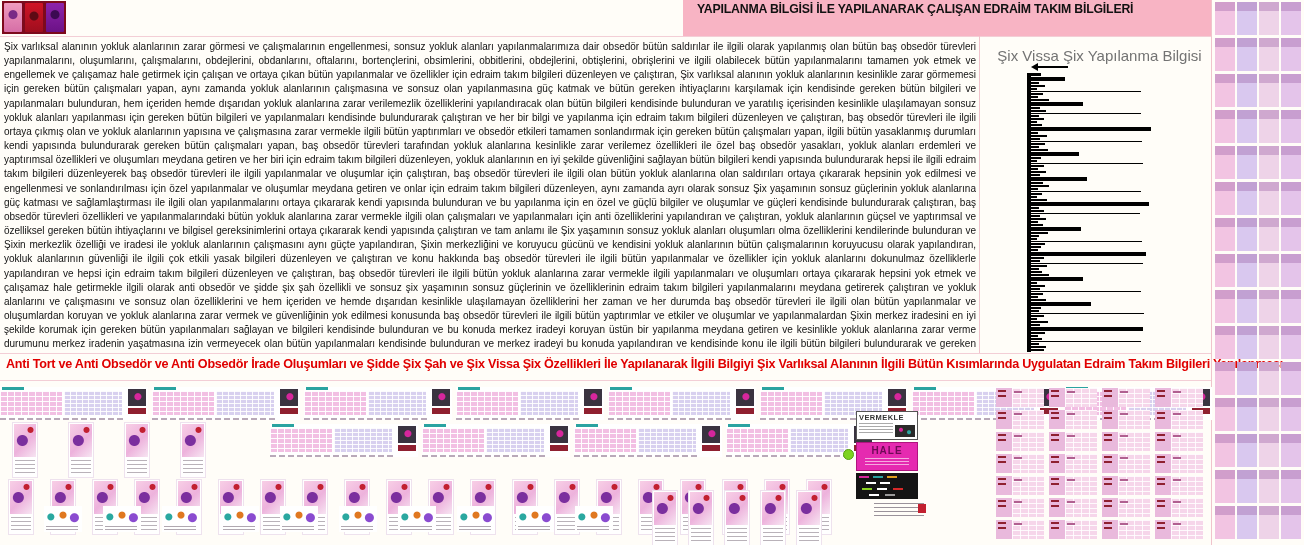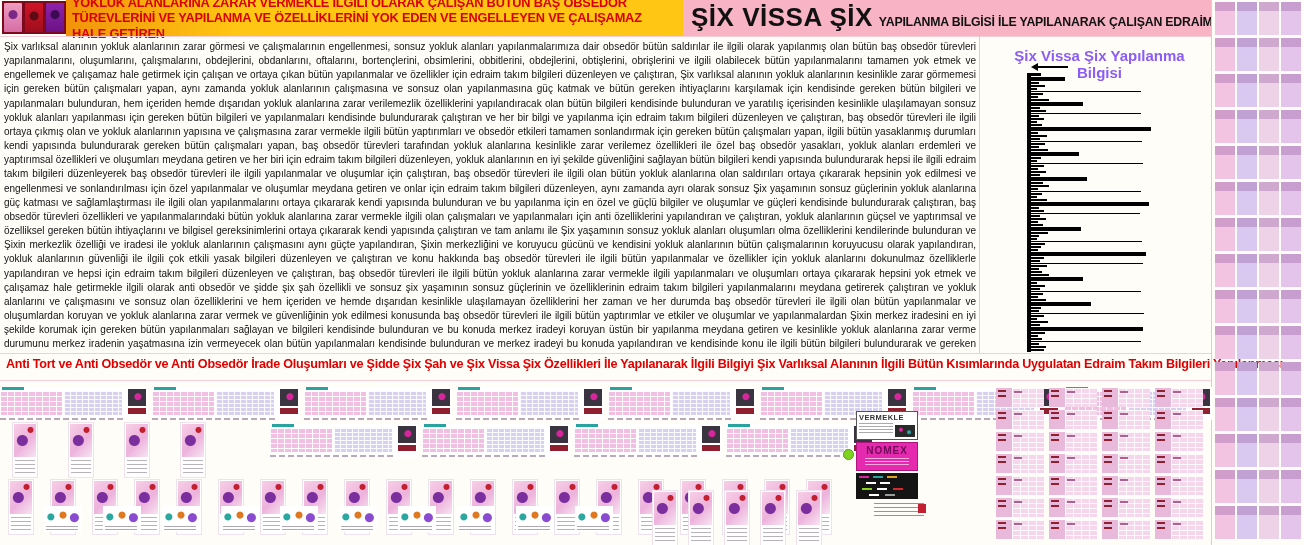--- a/index.html
+++ b/index.html
@@ -21,21 +21,21 @@
   #brand-sub{font-size:12.3px;font-weight:bold;color:#111;margin-left:6px;letter-spacing:-0.2px;}
 
   
   .vline{position:absolute;width:1px;background:#f0c3cc;}
   .hline{position:absolute;height:1px;background:#f3ced6;}
 
   
   #body-text{position:absolute;left:4px;top:40px;width:972px;height:312px;font-size:10px;line-height:14.15px;color:#111;text-align:justify;overflow:hidden;}
 
   
-  #chart-title{position:absolute;left:992px;top:47px;width:215px;font-size:15px;font-weight:bold;color:#8b5cf6;text-align:center;}
+  #chart-title{position:absolute;left:992px;top:47px;width:215px;font-size:15px;font-weight:normal;color:#737373;text-align:center;}
   #arrow-icon{position:absolute;left:1034px;top:66px;width:34px;height:2px;background:#000;}
   #arrow-icon::before{content:"";position:absolute;left:-7px;top:-3px;border:4px solid transparent;border-right:7px solid #000;}
   #bars{position:absolute;left:1027px;top:73px;width:150px;height:279px;overflow:hidden;border-left:4px solid #000;}
   .bar{background:#000;margin-bottom:1px;}
 
   
   #bottom-banner{position:absolute;left:6px;top:357px;width:1295px;font-size:12.6px;font-weight:bold;color:#e00000;white-space:nowrap;letter-spacing:-0.25px;}
 
   
   .cal{position:absolute;width:148px;height:33px;background:#fff;}
@@ -98,26 +98,22 @@
 <body>
 
 <div id="page">
 
   <div id="logo">
     <div class="logo-panel p1"></div>
     <div class="logo-panel p2"></div>
     <div class="logo-panel p3"></div>
   </div>
 
-  <div id="header-band">
-    <div id="header-title">YOKLUK ALANLARINA ZARAR VERMEKLE İLGİLİ OLARAK ÇALIŞAN BÜTÜN BAŞ OBSEDÖR TÜREVLERİNİ VE YAPILANMA VE ÖZELLİKLERİNİ YOK EDEN VE ENGELLEYEN VE ÇALIŞAMAZ HALE GETİREN</div>
-  </div>
 
   <div id="brand-band">
-    <span id="brand-main">ŞİX VİSSA ŞİX</span>
     <span id="brand-sub">YAPILANMA BİLGİSİ İLE YAPILANARAK ÇALIŞAN EDRAİM TAKIM BİLGİLERİ</span>
   </div>
 
   <div class="hline" style="left:0;top:36px;width:1212px;"></div>
   <div class="vline" style="left:979px;top:36px;height:317px;"></div>
   <div class="vline" style="left:1211px;top:0;height:545px;"></div>
   <div class="hline" style="left:0;top:353px;width:1211px;"></div>
   <div class="hline" style="left:0;top:380px;width:1211px;"></div>
 
   <div id="body-text">Şix varlıksal alanının yokluk alanlarının zarar görmesi ve çalışmalarının engellenmesi, sonsuz yokluk alanları yapılanmalarımıza dair obsedör bütün saldırılar ile ilgili olarak yapılanmış olan bütün baş obsedör türevleri yapılanmalarını, oluşumlarını, çalışmalarını, obdejlerini, obdanlarını, oftalarını, bortençlerini, obsimlerini, obbitlerini, obdejlerini, obtişlerini, obrişlerini ve ilgili olabilecek bütün yapılanmalarını tamamen yok etmek ve engellemek ve çalışamaz hale getirmek için çalışan ve ortaya çıkan bütün yapılanmalar ve özellikler için edraim takım bilgileri düzenleyen ve çalıştıran, Şix varlıksal alanının yokluk alanlarının kesinlikle zarar görmemesi için gereken bütün çalışmaları yapan, aynı zamanda yokluk alanlarının çalışmasına ve sonsuz olan yapılanmasına güç katmak ve bütün gereken ihtiyaçlarını karşılamak için kendisinde gereken bütün bilgileri ve yapılanmaları bulunduran, hem içeriden hemde dışarıdan yokluk alanlarına zarar verilemezlik özelliklerini yapılandıracak olan bütün bilgileri kendisinde bulunduran ve yaratılış içerisinden kesinlikle ulaşılamayan sonsuz yokluk alanları yapılanması için gereken bütün bilgileri ve yapılanmaları kendisinde bulundurarak çalıştıran ve her bir bilgi ve yapılanma için edraim takım bilgileri düzenleyen ve çalıştıran, baş obsedör türevleri ile ilgili ortaya çıkmış olan ve yokluk alanlarının yapısına ve çalışmasına zarar vermekle ilgili bütün yaptırımları ve obsedör etkileri tamamen sonlandırmak için gereken bütün çalışmaları yapan, ilgili bütün yasaklanmış durumları kendi yapısında bulundurarak gereken bütün çalışmaları yapan, baş obsedör türevleri tarafından yokluk alanlarına kesinlikle zarar verilemez özellikleri ile özel baş obsedör yasakları, yokluk alanları erdemleri ve yaptırımsal özellikleri ve oluşumları meydana getiren ve her biri için edraim takım bilgileri düzenleyen, yokluk alanlarının en iyi şekilde güvenliğini sağlayan bütün bilgileri kendi yapısında bulundurarak hepsi ile ilgili edraim takım bilgileri düzenleyerek baş obsedör türevleri ile ilgili yapılanmalar ve oluşumlar için çalıştıran, baş obsedör türevleri ile ilgili olan bütün yokluk alanlarına olan saldırıları ortaya çıkararak hepsinin yok edilmesi ve engellenmesi ve sonlandırılması için özel yapılanmalar ve oluşumlar meydana getiren ve onlar için edraim takım bilgileri düzenleyen, aynı zamanda ayrı olarak sonsuz Şix yaşamının sonsuz güçlerinin yokluk alanlarına güç katması ve sağlamlaştırması ile ilgili olan yapılanmalarını ortaya çıkararak kendi yapısında bulunduran ve bu yapılanma için en özel ve güçlü bilgiler ve oluşumlar ve güçleri kendisinde bulundurarak çalıştıran, baş obsedör türevleri özellikleri ve yapılanmalarındaki bütün yokluk alanlarına zarar vermekle ilgili olan çalışmaları ve yapılanmaları için anti özelliklerini yapılandıran ve çalıştıran, yokluk alanlarının güçsel ve yaptırımsal ve özelliksel gereken bütün ihtiyaçlarını ve bilgisel gereksinimlerini ortaya çıkararak kendi yapısında çalıştıran ve tam anlamı ile Şix yaşamının sonsuz yokluk alanları oluşumları olma özelliklerini kendilerinde bulunduran ve Şixin merkezlik özelliği ve iradesi ile yokluk alanlarının çalışmasını aynı güçte yapılandıran, Şixin merkezliğini ve koruyucu gücünü ve kendisini yokluk alanlarının bütün çalışmalarının koruyucusu olarak yapılandıran, yokluk alanlarının güvenliği ile ilgili çok etkili yasak bilgileri düzenleyen ve çalıştıran ve konu hakkında baş obsedör türevleri ile ilgili bütün yapılanmalar ve özellikler için yokluk alanlarını dokunulmaz özelliklerle yapılandıran ve hepsi için edraim takım bilgileri düzenleyen ve çalıştıran, baş obsedör türevleri ile ilgili bütün yokluk alanlarına zarar vermekle ilgili yapılanmaları ve oluşumları ortaya çıkararak hepsini yok etmek ve çalışamaz hale getirmekle ilgili olarak anti obsedör ve şidde şix şah özellikli ve sonsuz şix yaşamının sonsuz güçlerinin ve özelliklerinin edraim takım bilgileri yapılanmalarını meydana getirerek çalıştıran ve yokluk alanlarını ve çalışmasını ve sonsuz olan özelliklerini ve hem içeriden ve hemde dışarıdan kesinlikle ulaşılamayan özelliklerini her zaman ve her durumda baş obsedör türevleri ile ilgili olan bütün yapılanmalar ve oluşumlardan koruyan ve yokluk alanlarına zarar vermek ve güvenliğinin yok edilmesi konusunda baş obsedör türevleri ile ilgili bütün yaptırımlar ve etkiler ve oluşumlar ve yapılanmalardan Şixin merkez iradesini en iyi şekilde korumak için gereken bütün yapılanmaları sağlayan ve bilgileri kendisinde bulunduran ve bu konuda merkez iradeyi koruyan üstün bir yapılanma meydana getiren ve kesinlikle yokluk alanlarına zarar verme durumunu merkez iradenin yaşatmasına izin vermeyecek olan bütün yapılanmaları kendisinde bulunduran ve merkez iradeyi bu konuda yapılandıran ve kendisinde konu ile ilgili bütün bilgileri bulundurarak ve gereken bütün bilgileri açığa çıkararak, kavramsal bütünlükler, diziler, takımlar, oluşumlar ve çalışmalar bütünlüğü, yasaklar, erdemler, güçler, o odurlar ve yaptırımsal özellikler meydana getirerek gereken bütün yokluk alanlarını koruyucu ve güvenlik sağlayan yapılanmaları meydana getiren ve bütün yapılanmalarını Şix Vissa Şix bilgisel yapılanması ile sağlayan edraim takım bilgileri gereken şekilde yapılanır.</div>
@@ -444,19 +440,19 @@
       <div class="strip-cell" style="left: 1281px; top: 506px; background: rgb(228, 196, 234);"></div>
     </div>
 
   <div id="medurav-card">
     <div id="medurav-title">VERMEKLE</div>
     <div class="lines"></div>
     <div class="photo"></div>
   </div>
   <div id="smiley-icon"></div>
   <div id="nomex-card">
-    <div id="nomex-title">NOMEX</div>
+    <div id="nomex-title">HALE</div>
     <div class="lines"></div>
   </div>
   <div id="photo-card"></div>
   <div id="caption-block"></div>
 
 </div>
 
 </body></html>

